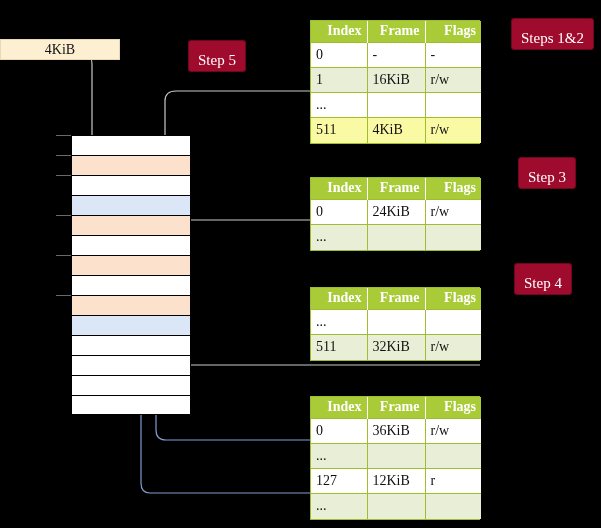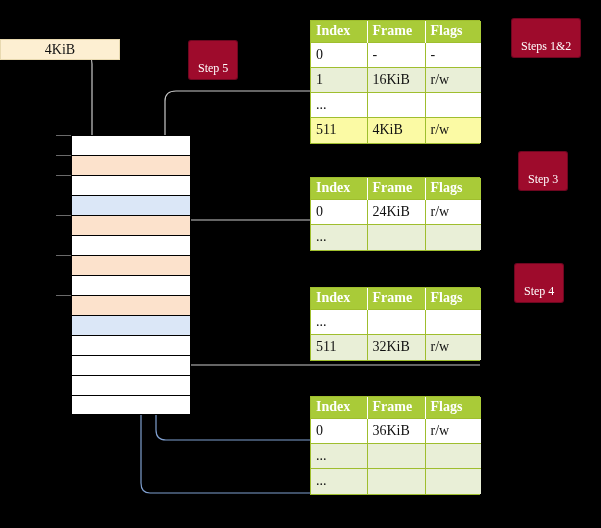--- a/index.html
+++ b/index.html
@@ -45,33 +45,33 @@
     font-size: 14px;
     line-height: 19px;
     text-align: center;
   }
 
   
   .pill {
     position: absolute;
     background: #9e0b2c;
     color: #ffffff;
-    font-size: 12px;
+    font-size: 15px;
     line-height: 18px;
     height: 18px;
-    padding: 18px 9px 2px 9px;
+    padding: 10px 9px 2px 9px;
     box-sizing: content-box;
     border-radius: 2px;
     white-space: nowrap;
     text-align: right;
     box-shadow: 0 0 0 1px #6e0620;
   }
   .pill-step0  { left: 189px; top: 41px; }
   .pill-step12 { left: 512px; top: 19px; }
-  .pill-step3  { left: 519px; top: 152px; }
+  .pill-step3  { left: 519px; top: 158px; }
   .pill-step4  { left: 515px; top: 264px; }
 
   
   #memstack {
     position: absolute;
     left: 71px;
     top: 135px;
     width: 120px;
     height: 279px;
   }
@@ -110,21 +110,21 @@
   .ptable table {
     border-collapse: collapse;
     width: 100%;
     table-layout: fixed;
   }
   .ptable th {
     background: #a9cb38;
     color: #ffffff;
     font-weight: bold;
     font-size: 14px;
-    text-align: left;
+    text-align: right;
     padding: 2px 5px 3px 5px;
     border-right: 1px solid #ffffff;
     height: 19px;
     box-sizing: border-box;
   }
   .ptable th:last-child { border-right: none; font-family: Liberation Serif, serif; }
   .ptable td {
     font-size: 14px;
     color: #101010;
     text-align: left;
@@ -331,20 +331,25 @@
           <tr>
             <td>0</td>
             <td>36KiB</td>
             <td>r/w</td>
           </tr>
           <tr class="alt">
             <td>...</td>
             <td></td>
             <td></td>
           </tr>
+          <tr>
+            <td>127</td>
+            <td>12KiB</td>
+            <td>r</td>
+          </tr>
           <tr class="alt">
             <td>...</td>
             <td></td>
             <td></td>
           </tr>
         </tbody>
       </table>
     </div>
 
 </div>

